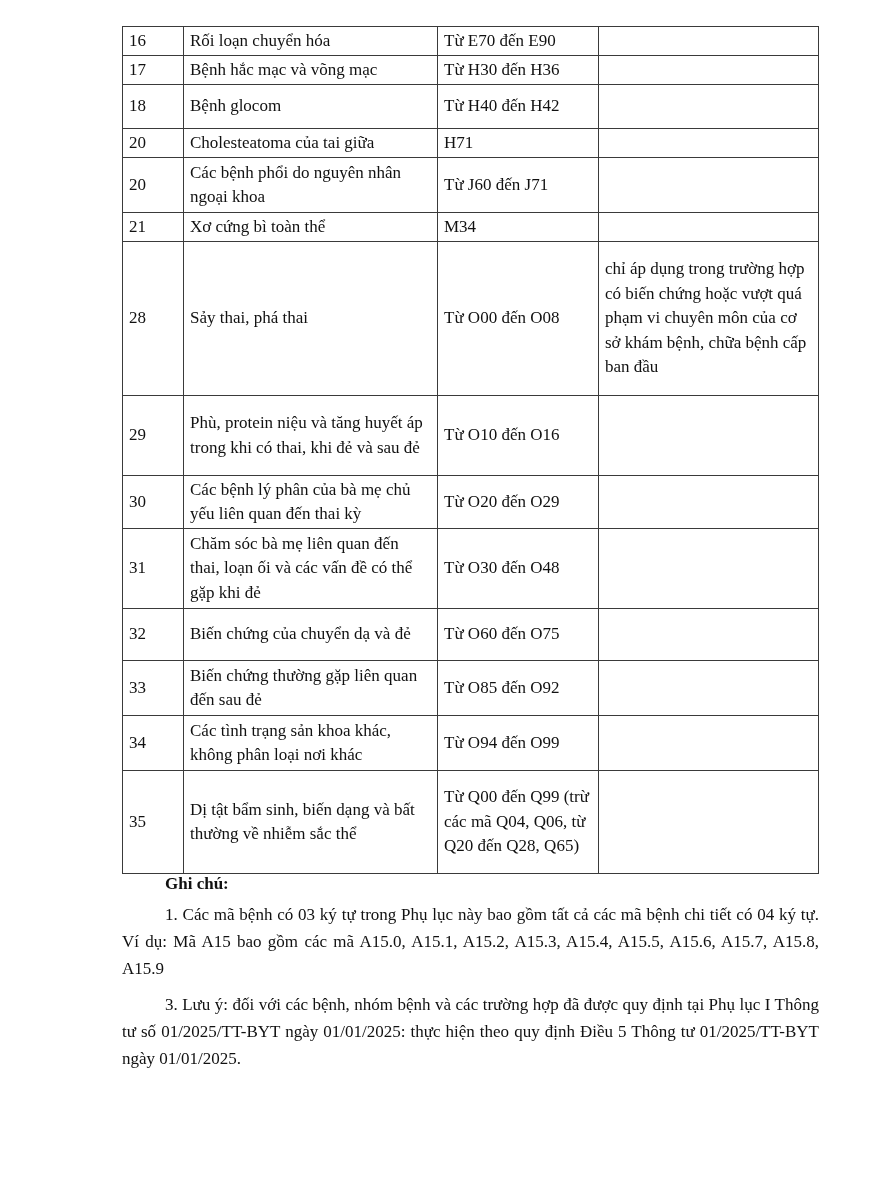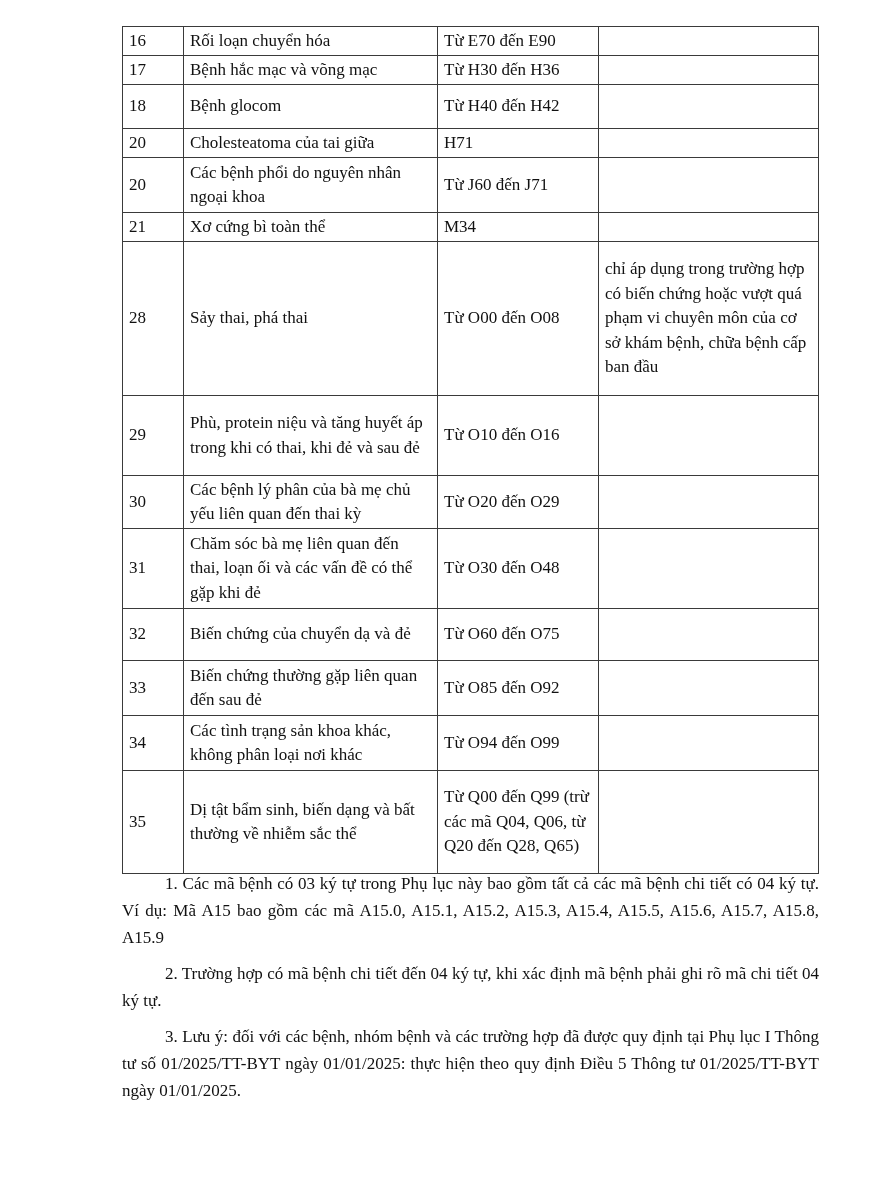--- a/index.html
+++ b/index.html
@@ -102,16 +102,16 @@
       <tr style="height: 103px;">
         <td class="c-no">35</td>
         <td class="c-name">Dị tật bẩm sinh, biến dạng và bất thường về nhiễm sắc thể</td>
         <td class="c-code">Từ Q00 đến Q99 (trừ các mã Q04, Q06, từ Q20 đến Q28, Q65)</td>
         <td class="c-note"></td>
       </tr>
     </tbody>
 </table>
 
 <div class="notes">
+  <div class="title">Ghi chú:</div>
   <p>1. Các mã bệnh có 03 ký tự trong Phụ lục này bao gồm tất cả các mã bệnh chi tiết có 04 ký tự. Ví dụ: Mã A15 bao gồm các mã A15.0, A15.1, A15.2, A15.3, A15.4, A15.5, A15.6, A15.7, A15.8, A15.9</p>
-  <p>2. Trường hợp có mã bệnh chi tiết đến 04 ký tự, khi xác định mã bệnh phải ghi rõ mã chi tiết 04 ký tự.</p>
   <p>3. Lưu ý: đối với các bệnh, nhóm bệnh và các trường hợp đã được quy định tại Phụ lục I Thông tư số 01/2025/TT-BYT ngày 01/01/2025: thực hiện theo quy định Điều 5 Thông tư 01/2025/TT-BYT ngày 01/01/2025.</p>
 </div>
 
 </body></html>

